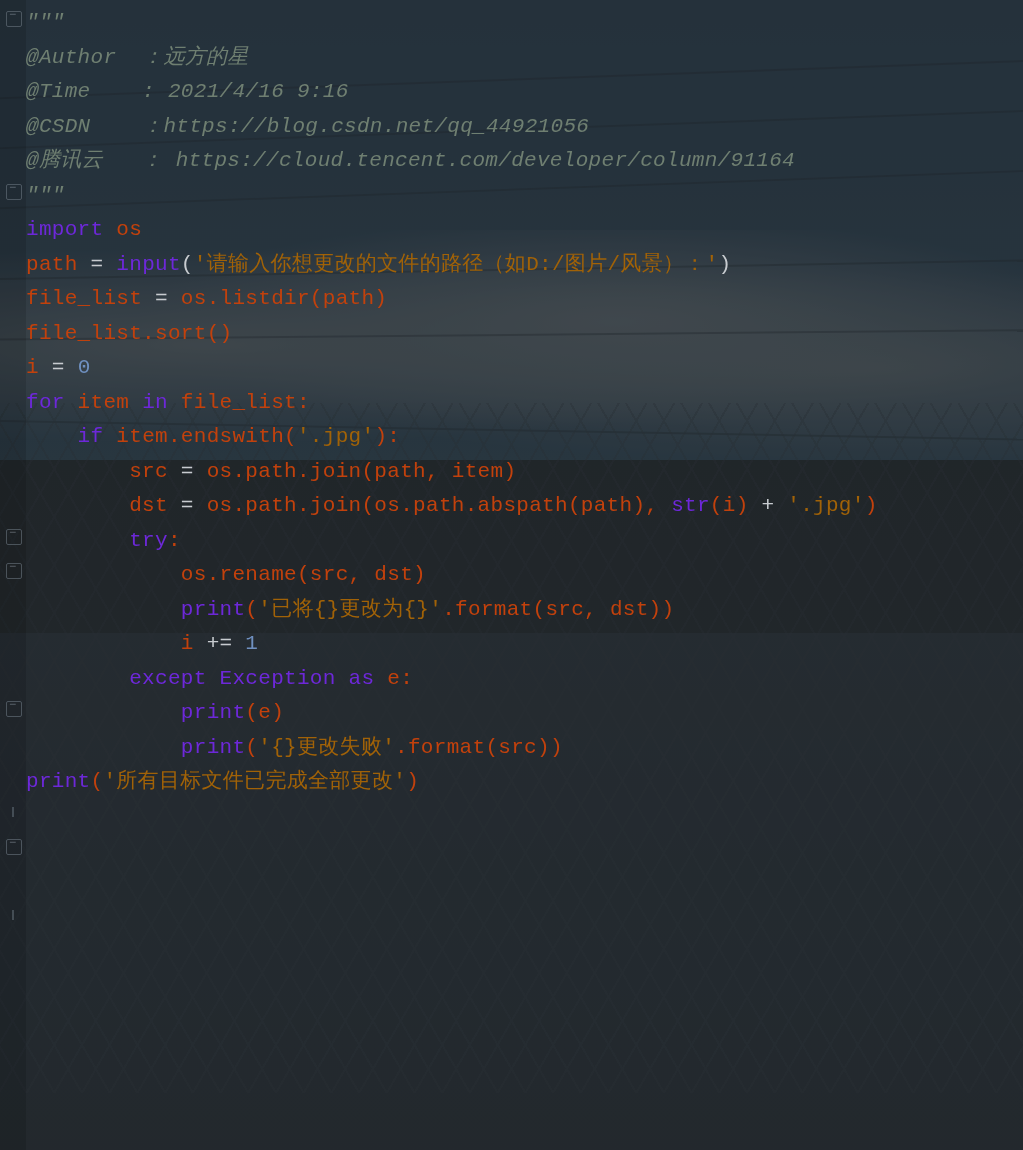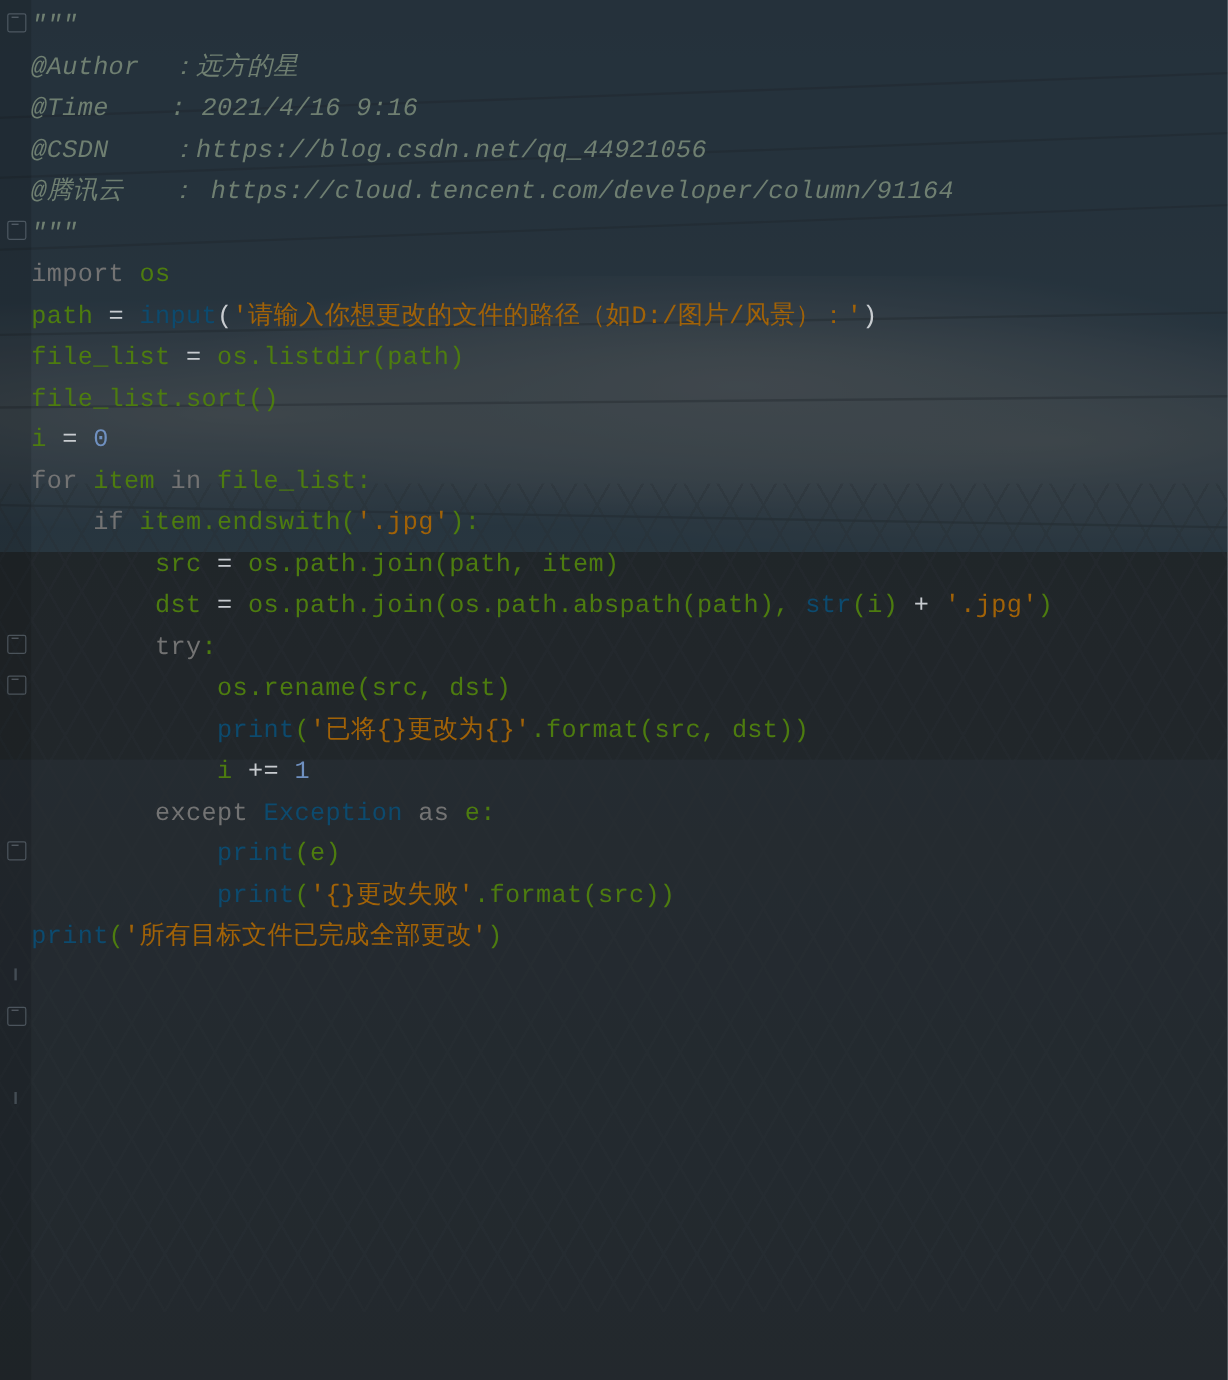--- a/index.html
+++ b/index.html
@@ -16,25 +16,25 @@
   repeating-linear-gradient(60deg,transparent 0 22px,#4b5560 22px 24px),
   repeating-linear-gradient(-60deg,transparent 0 22px,#4b5560 22px 24px);
  opacity:.35}
 .wires{position:absolute;inset:0;opacity:.35}
 .wires line{stroke:#1b232b;stroke-width:2}
 .overlay{position:absolute;inset:0;background:rgba(20,25,30,.35)}
 .gutter{position:absolute;left:0;top:0;bottom:0;width:26px;background:rgba(0,0,0,.12)}
 .code{position:absolute;left:26px;right:0;top:0;bottom:0;padding:6px 0 0 0;font-size:21px;line-height:34.5px;white-space:pre;color:#c8ccd0;letter-spacing:.3px}
 .tok{display:inline}
 .c-comment{color:#6f7f71;font-style:italic}
-.c-kw{color:#737373}
-.c-builtin{color:#0c4a6e}
+.c-kw{color:#6d28d9}
+.c-builtin{color:#6d28d9}
 .c-str{color:#a16207}
 .c-num{color:#6f90c0}
-.c-ident{color:#4d7c0f}
+.c-ident{color:#c2410c}
 .c-punc{color:#c8ccd0}
 .fold{position:absolute;left:6px;width:14px;height:14px;border:1px solid #6a757f;border-radius:2px;opacity:.6}
 .fold::before{content:"−";color:#8a949e;font-size:12px;position:absolute;left:2px;top:-4px}
 .line-mark{position:absolute;left:12px;width:2px;height:10px;background:#6a757f;opacity:.5}
 </style>
 </head>
 <body>
 
 <div class="bg"></div>
 <div class="scene">

